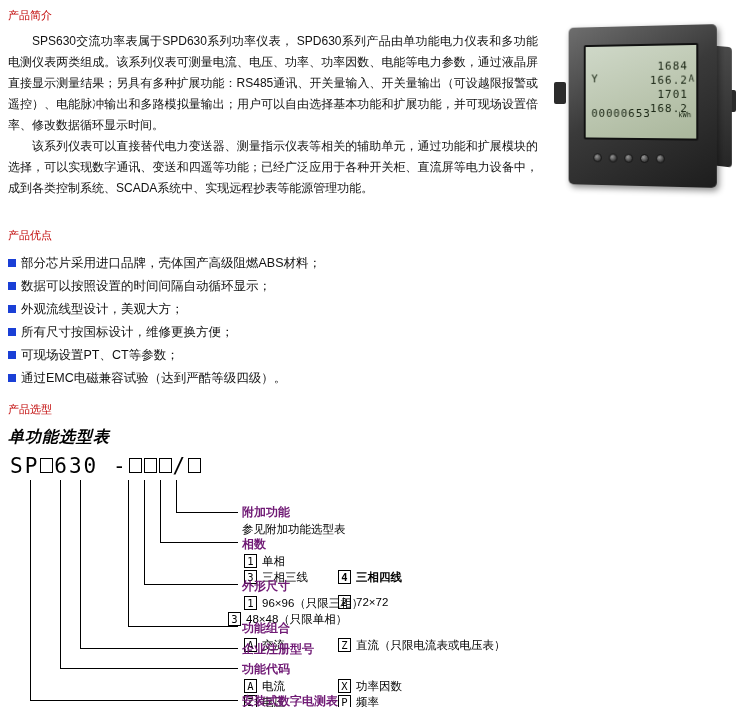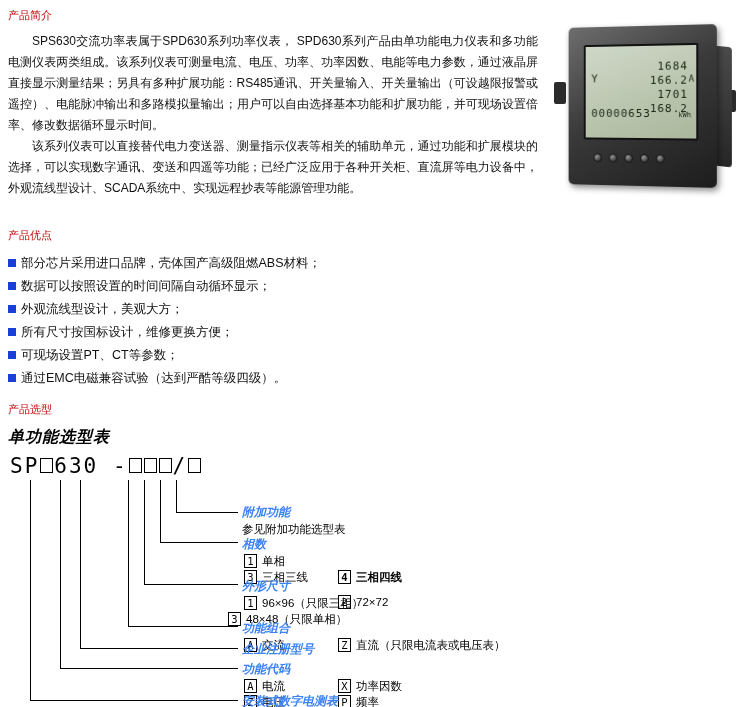--- a/index.html
+++ b/index.html
@@ -207,23 +207,22 @@
   }
   .hline {
     position: absolute;
     height: 1px;
     background: #000;
   }
   .leg-label {
     position: absolute;
     font-size: 12px;
     font-weight: bold;
-    color: #3b82f6;
+    color: #701a75;
     white-space: nowrap;
-    font-style: italic;
   }
   .leg-sub {
     position: absolute;
     font-size: 11.5px;
     color: #000;
     white-space: nowrap;
   }
   .opt {
     position: absolute;
     font-size: 11.5px;
@@ -245,21 +244,21 @@
     top: -1px;
   }
 </style>
 </head>
 <body>
 
 <div id="intro-section">
   <div class="section-title">产品简介</div>
   <div id="intro-body">
     <p class="p1">SPS630交流功率表属于SPD630系列功率仪表， SPD630系列产品由单功能电力仪表和多功能电测仪表两类组成。该系列仪表可测量电流、电压、功率、功率因数、电能等电力参数，通过液晶屏直接显示测量结果；另具有多种扩展功能：RS485通讯、开关量输入、开关量输出（可设越限报警或遥控）、电能脉冲输出和多路模拟量输出；用户可以自由选择基本功能和扩展功能，并可现场设置倍率、修改数据循环显示时间。</p>
-    <p class="p2">该系列仪表可以直接替代电力变送器、测量指示仪表等相关的辅助单元，通过功能和扩展模块的选择，可以实现数字通讯、变送和四遥等功能；已经广泛应用于各种开关柜、直流屏等电力设备中，外观流线型设计、SCADA系统中、实现远程抄表等能源管理功能。</p>
+    <p class="p2">该系列仪表可以直接替代电力变送器、测量指示仪表等相关的辅助单元，通过功能和扩展模块的选择，可以实现数字通讯、变送和四遥等功能；已经广泛应用于各种开关柜、直流屏等电力设备中，成到各类控制系统、SCADA系统中、实现远程抄表等能源管理功能。</p>
   </div>
 </div>
 
 <div id="product-photo">
   <div class="meter-ear l"></div>
   <div class="meter-ear r"></div>
   <div class="meter-side"></div>
   <div class="meter-body">
     <div class="lcd">
       <span class="lcd-phase">Y</span>

